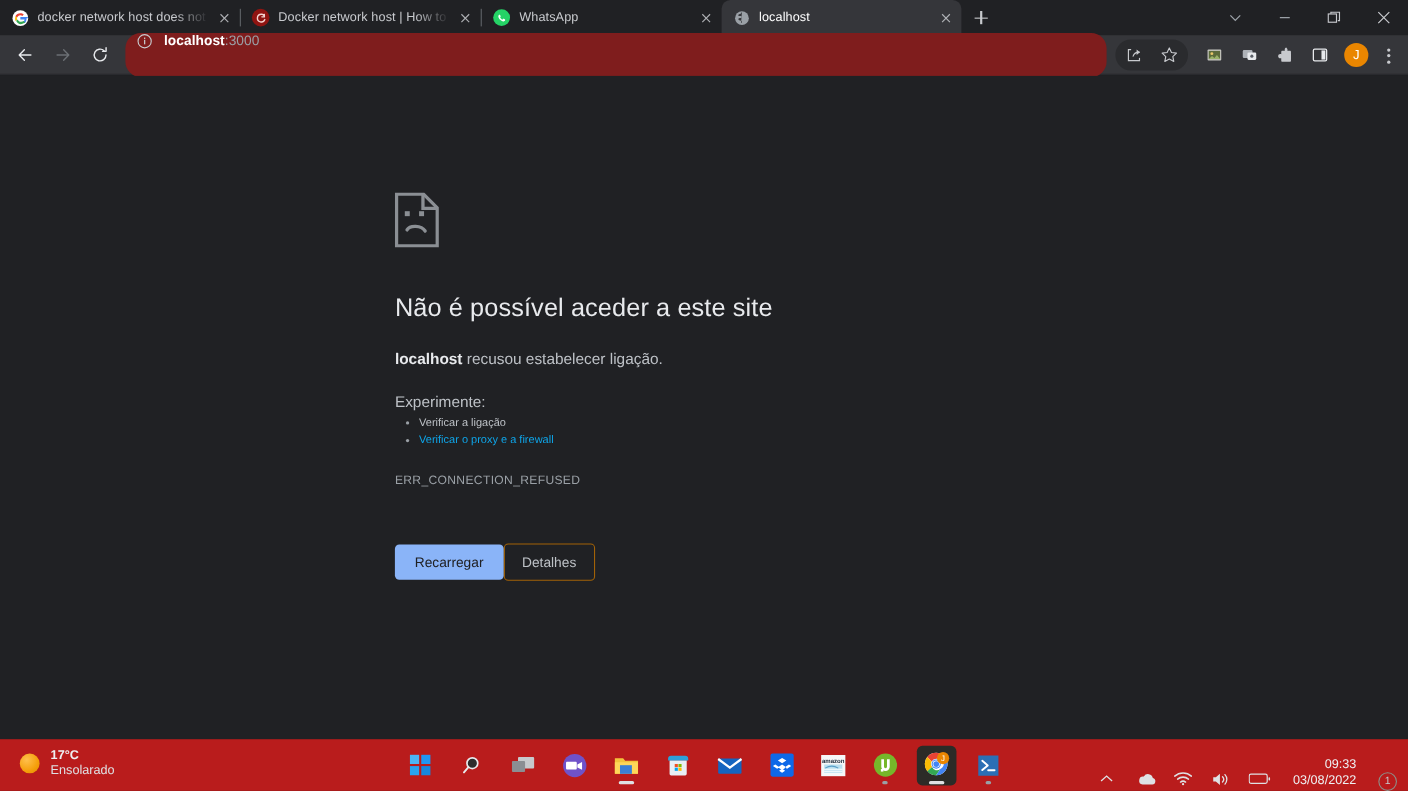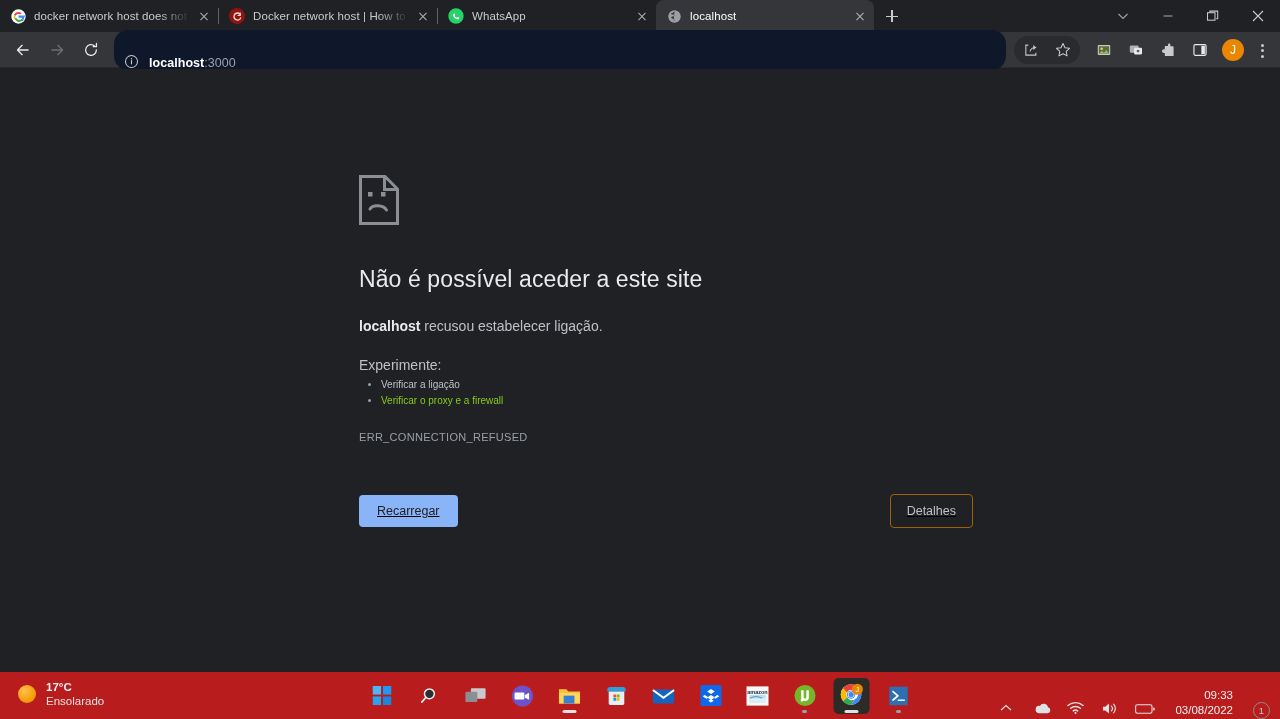--- a/index.html
+++ b/index.html
@@ -108,24 +108,24 @@
   .navbtn {
     width: 30px; height: 30px; margin: 0 2px;
     position: relative; border-radius: 50%;
     flex: 0 0 30px;
   }
   .navbtn svg { position: absolute; left: 50%; top: 50%; transform: translate(-50%,-50%); }
 
   .omnibox {
     flex: 1 1 auto;
     height: 40px;
-    background: #0f172a;
+    background: #7f1d1d;
     border-radius: 14px;
     margin: 0 8px 0 6px;
-    display: flex; align-items: flex-end;
+    display: flex; align-items: flex-start;
     padding: 0 10px;
     min-width: 0;
   }
   .omnibox .infoicon {
     width: 16px; height: 16px; flex: 0 0 16px; margin-right: 9px;
     position: relative;
   }
   .omnibox .urltext {
     font-size: 12.5px;
     color: #9aa0a6;
@@ -198,32 +198,32 @@
     margin: 0 0 4px 0;
   }
   .err-list {
     margin: 0 0 22px 0;
     padding-left: 22px;
     font-size: 10px;
     color: #bdc1c6;
     line-height: 1.6;
   }
   .err-list li::marker { color: #9aa0a6; }
-  .err-list a { color: #84cc16; text-decoration: none; }
+  .err-list a { color: #0ea5e9; text-decoration: none; }
   .errcode {
     font-size: 11px;
     color: #9aa0a6;
     letter-spacing: .3px;
     margin: 0;
   }
   .btnrow {
     position: absolute;
     left: 359px; top: 425px;
-    width: 614px;
-    display: flex; justify-content: space-between; align-items: center; text-decoration: underline;
+    width: 562px;
+    display: flex; align-items: center;
   }
   .btn-primary {
     background: #8ab4f8;
     color: #202124;
     font-size: 12.5px;
     border: none;
     border-radius: 4px;
     padding: 9px 18px;
     font-family: "Liberation Sans", sans-serif;
     cursor: pointer;

